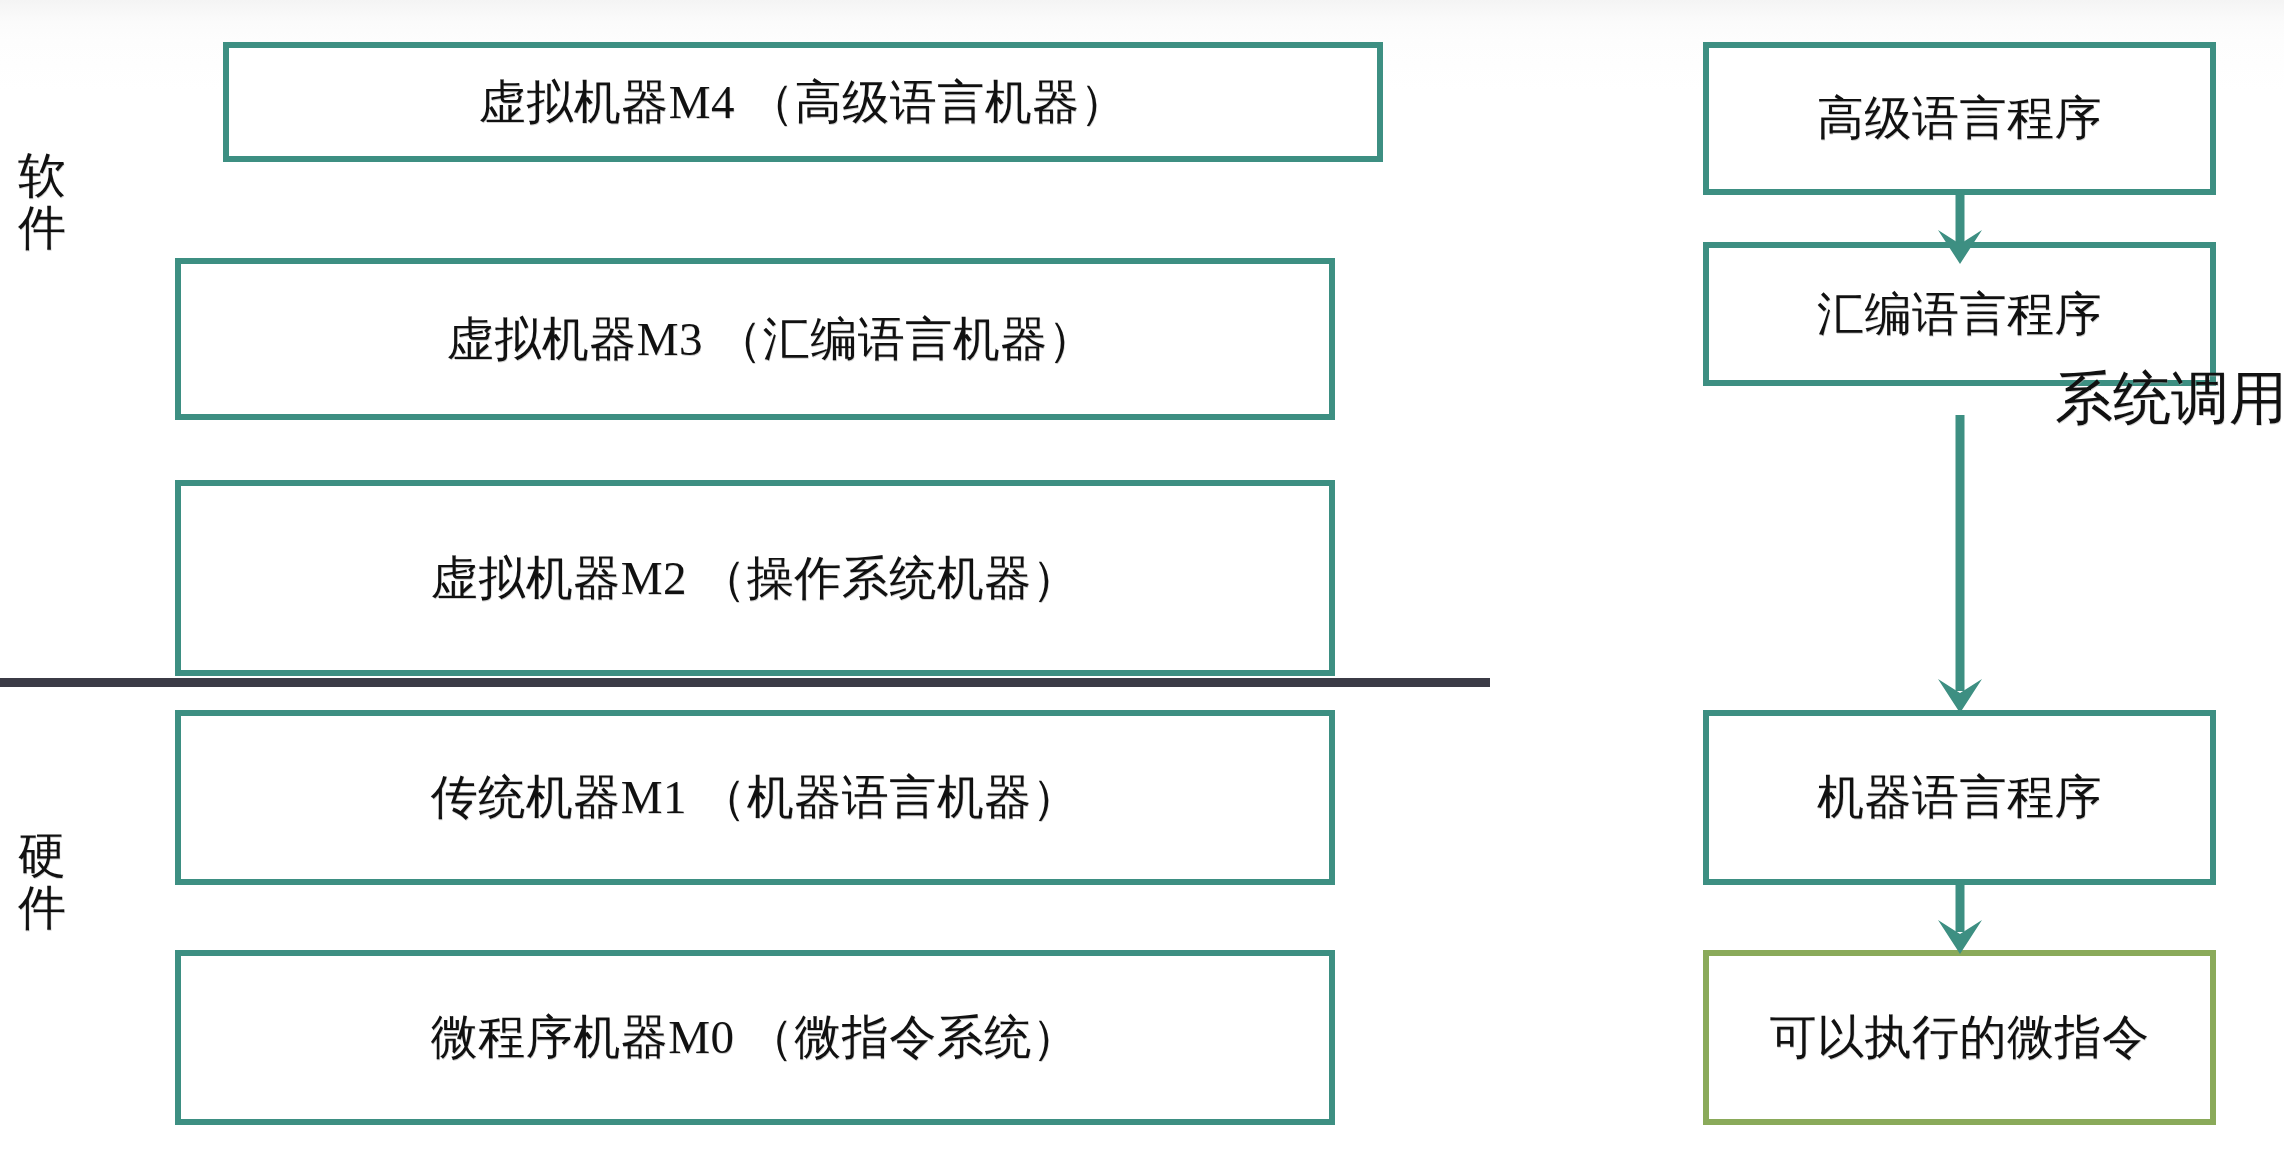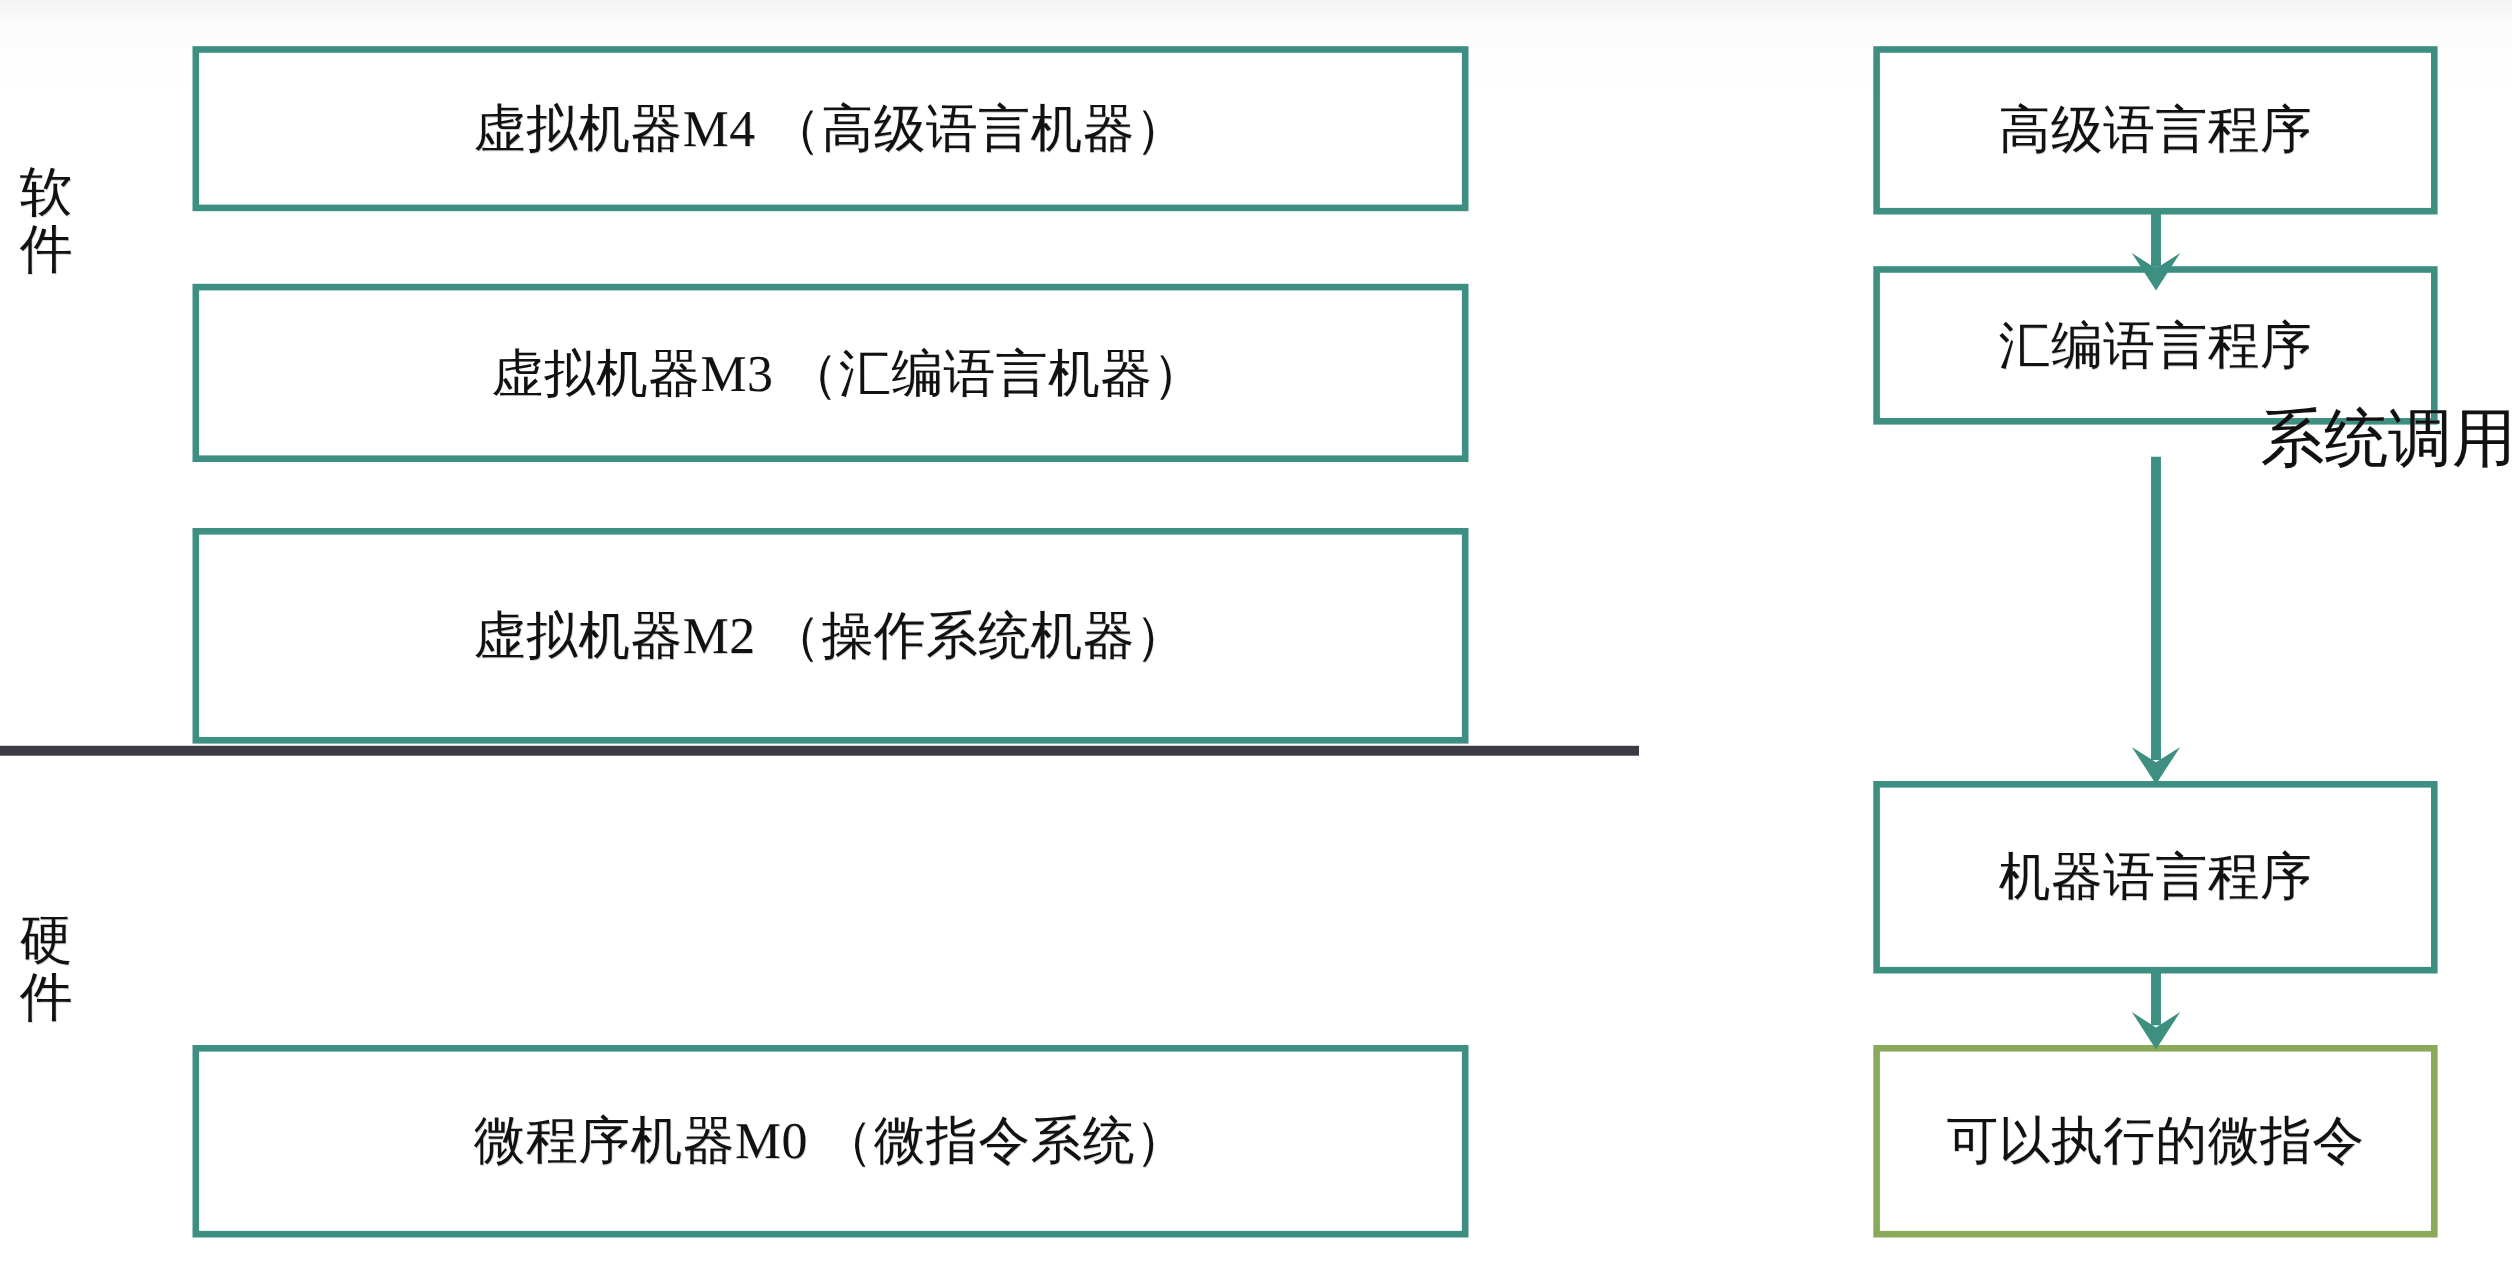--- a/index.html
+++ b/index.html
@@ -107,32 +107,35 @@
 <div id="canvas">
 
   <div class="side-label" style="left:6px; top:150px;">软
 件</div>
 
   <div class="side-label" style="left:6px; top:830px;">硬
 件</div>
 
   <div class="divider" style="top:678px;"></div>
 
-  <div class="box layer-box" style="top:42px; height:150px;">
+  <div class="box layer-box" style="top:42px; height:120px;margin-left:48px;">
     <span class="box-label">虚拟机器M4 （高级语言机器）</span>
   </div>
 
   <div class="box layer-box" style="top:258px; height:162px;padding-left:32px;">
     <span class="box-label">虚拟机器M3 （汇编语言机器）</span>
   </div>
 
   <div class="box layer-box" style="top:480px; height:196px;">
     <span class="box-label">虚拟机器M2 （操作系统机器）</span>
   </div>
 
+  <div class="box layer-box" style="top:710px; height:175px;">
+    <span class="box-label">传统机器M1 （机器语言机器）</span>
+  </div>
 
   <div class="box layer-box" style="top:950px; height:175px;">
     <span class="box-label">微程序机器M0 （微指令系统）</span>
   </div>
 
   <div class="box prog-box" style="top:42px; height:153px;">
     <span class="box-label">高级语言程序</span>
   </div>
 
   <div class="box prog-box" style="top:242px; height:144px;">

